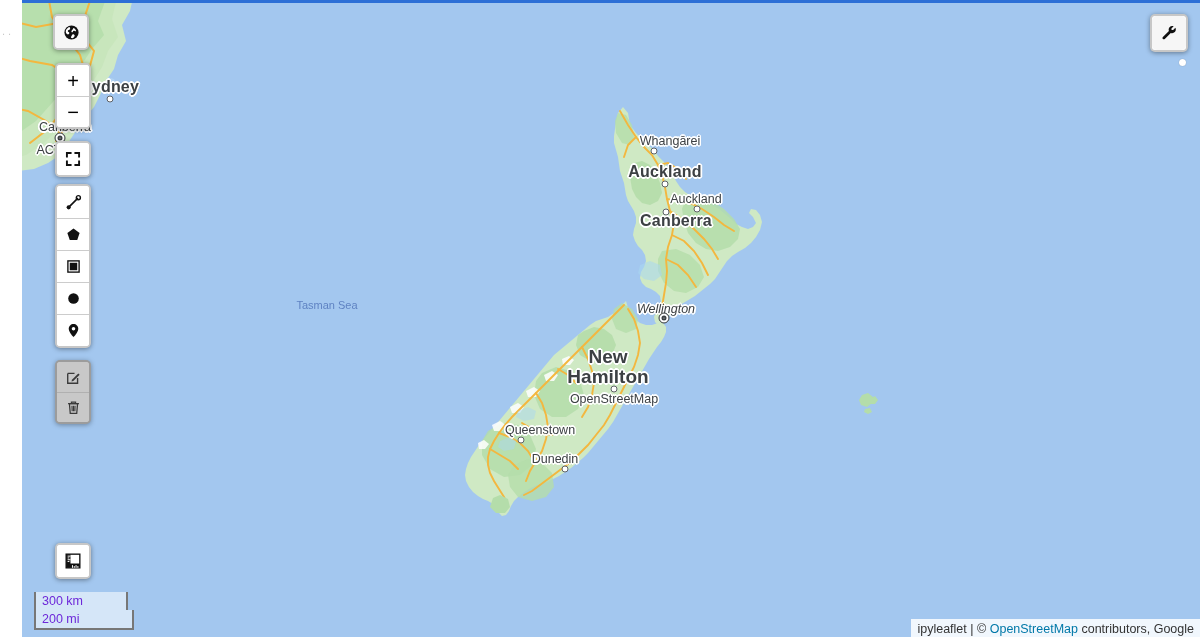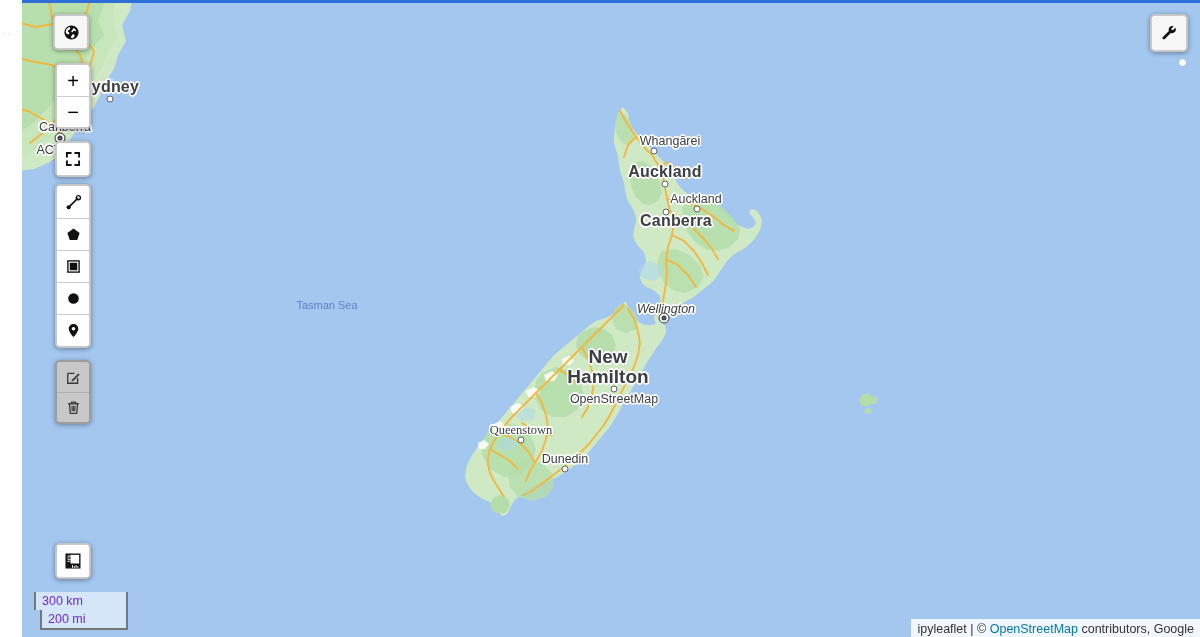--- a/index.html
+++ b/index.html
@@ -71,21 +71,21 @@
   
   #measure-ctl{left:33px;top:540px;}
   #measure-ctl .ctl-btn{width:32px;height:32px;}
 
   
   #scale-ctl{position:absolute;left:12px;bottom:10px;z-index:30;}
   .scalebar{box-sizing:border-box;background:rgba(255,255,255,.55);
             font-size:12.5px;color:#6d28d9;line-height:14px;padding:2px 5px 2px 6px;
             border:2px solid #777;border-top:none;white-space:nowrap;text-align:left;}
   .scalebar.km{border-bottom:none;width:94px;}
-  .scalebar.mi{width:88px;margin-left:6px;}
+  .scalebar.mi{width:100px;}
 
   
   #wrench-ctl{right:12px;top:11px;}
   #wrench-ctl .ctl-btn{width:34px;height:34px;background:#f6f6f6;border-radius:5px;}
 
   
   #map-dot{position:absolute;right:14px;top:56px;width:7px;height:7px;border-radius:50%;
            background:#fff;z-index:25;box-shadow:0 0 1px rgba(0,0,0,.35);}
 
   
@@ -254,24 +254,24 @@
 
       <div class="plabel major" style="left:654px;top:218px;">Canberra</div>
       <div class="dotmark small" style="left:644px;top:209px;"></div>
 
       <div class="plabel city" style="left:644px;top:306px;font-style:italic;">Wellington</div>
       <div class="dotmark capital" style="left:642px;top:315px;"></div>
 
       <div class="plabel city" style="left:592px;top:396px;">OpenStreetMap</div>
       <div class="dotmark small" style="left:592px;top:386px;"></div>
 
-      <div class="plabel city" style="left:499px;top:427px;font-family:Liberation Serif, serif;">Queenstown</div>
+      <div class="plabel city" style="left:518px;top:427px;">Queenstown</div>
       <div class="dotmark small" style="left:499px;top:437px;"></div>
 
-      <div class="plabel city" style="left:543px;top:456px;">Dunedin</div>
+      <div class="plabel city" style="left:511px;top:456px;padding-left:44px;">Dunedin</div>
       <div class="dotmark small" style="left:543px;top:466px;"></div>
     </div>
 
     <div class="ctl box" id="layers-ctl">
       <button class="ctl-btn" title="Layers">
         <span>
           <svg class="ico" width="17" height="17" viewBox="0 0 24 24">
             <circle cx="12" cy="12" r="10" fill="#111"></circle>
             <path d="M8.5 4.2c1.6.4 2.1 2 1.3 3.1-.8 1.1-2.6.7-3 2.1-.3 1.2.9 1.7 1.7 2.4.9.8.5 2.3-.6 2.8-1.4.6-2.6-.4-3.3-1.5-.8-1.3-.9-3.1-.3-4.5.7-1.7 2.3-3.2 4.2-4.4z" fill="#fff"></path>
             <path d="M15.2 5.6c1.5.8 2.7 2.2 3.2 3.8.2.8-.8 1-1.4.7-.8-.4-1.7-.8-2.5-.3-.7.5-.4 1.6-1.2 2-.9.4-1.6-.6-1.4-1.5.2-1.2 1.3-1.9 1.9-2.9.3-.6.4-1.3 1.4-1.8z" fill="#fff"></path>

